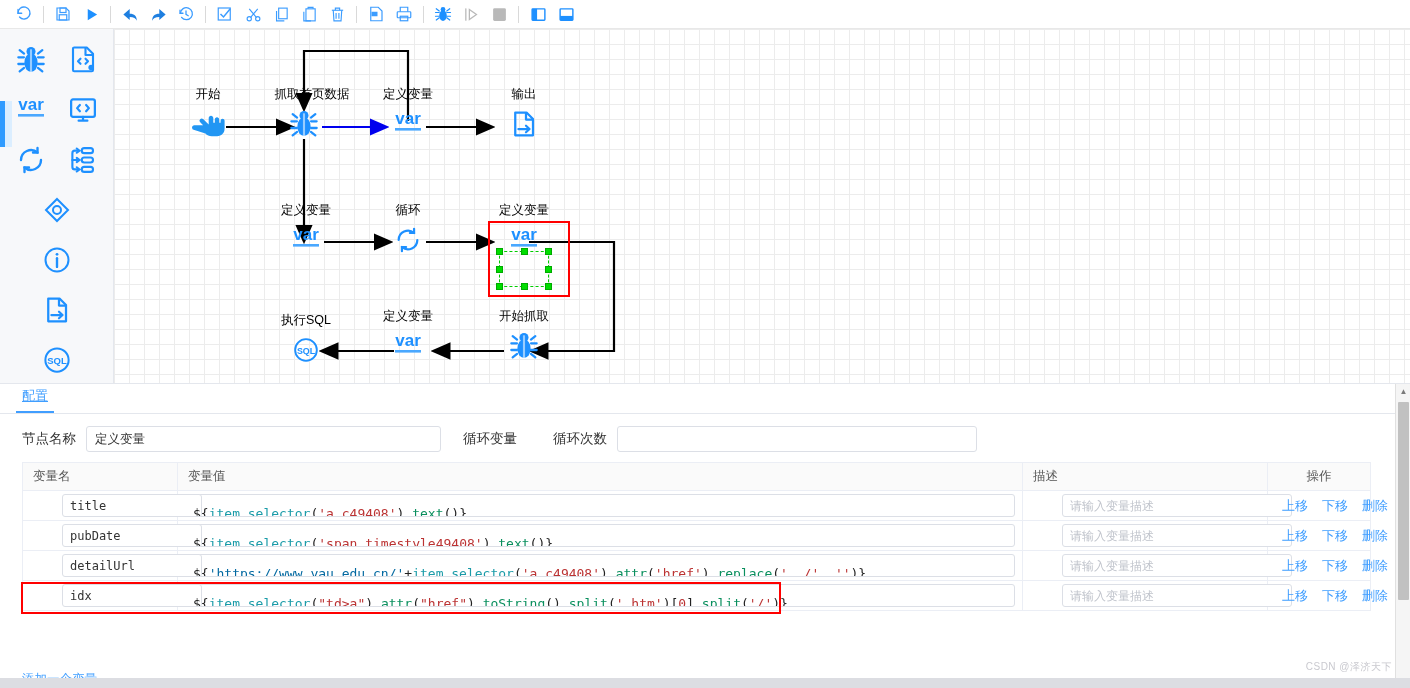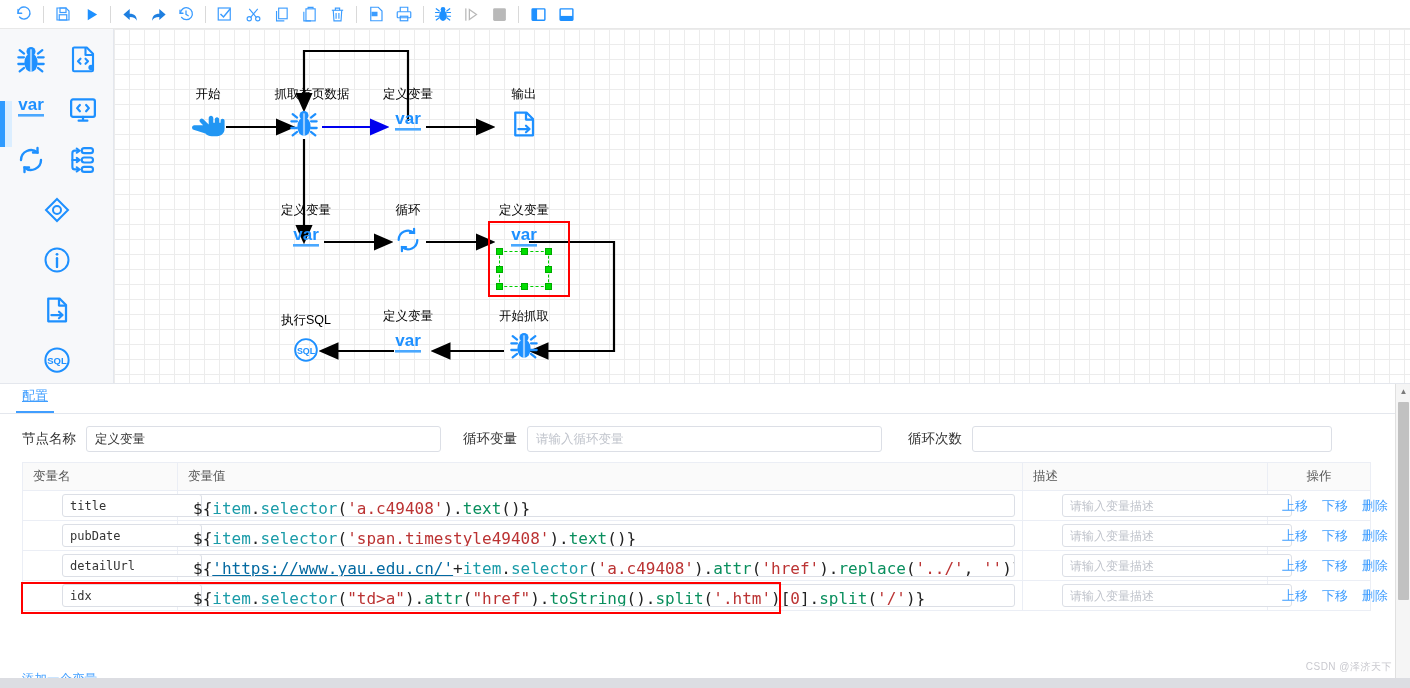--- a/index.html
+++ b/index.html
@@ -227,22 +227,22 @@
     color: #333;
     font-family: "DejaVu Sans Mono", monospace;
     margin-left: 32px;
   }
   .cell-inp::placeholder { color: #c0c4cc; font-family: "Liberation Sans", sans-serif; }
   .code-cell {
     width: 100%;
     height: 23px;
     border: 1px solid #dcdfe6;
     border-radius: 3px;
-    padding: 4px 7px;
-    font-size: 16px;
+    padding: 9px 7px;
+    font-size: 13px;
     font-family: "DejaVu Sans Mono", monospace;
     white-space: nowrap;
     overflow: hidden;
     background: #fff;
     line-height: 19px;
     cursor: text;
   }
   .tk-obj   { color: #1a9ba8; }
   .tk-fn    { color: #1a9ba8; }
   .tk-str   { color: #b33; }
@@ -744,21 +744,20 @@
 
     <div class="tabs">
       <div class="tab">配置</div>
     </div>
 
     <div class="form-row">
       <span class="form-label">节点名称</span>
       <input class="inp inp-node" type="text" value="定义变量" style="">
       <span class="spacer-a"></span>
       <span class="form-label">循环变量</span>
-      <input class="inp inp-loopv" type="text" placeholder="请输入循环变量" style="">
       <span class="spacer-b"></span>
       <span class="form-label">循环次数</span>
       <input class="inp inp-loopn" type="text" placeholder="" style="">
     </div>
 
     <div class="tbl-wrap" style="position:relative;">
       <table class="vtbl">
         <thead>
           <tr>
             <th class="col-name">变量名</th>

